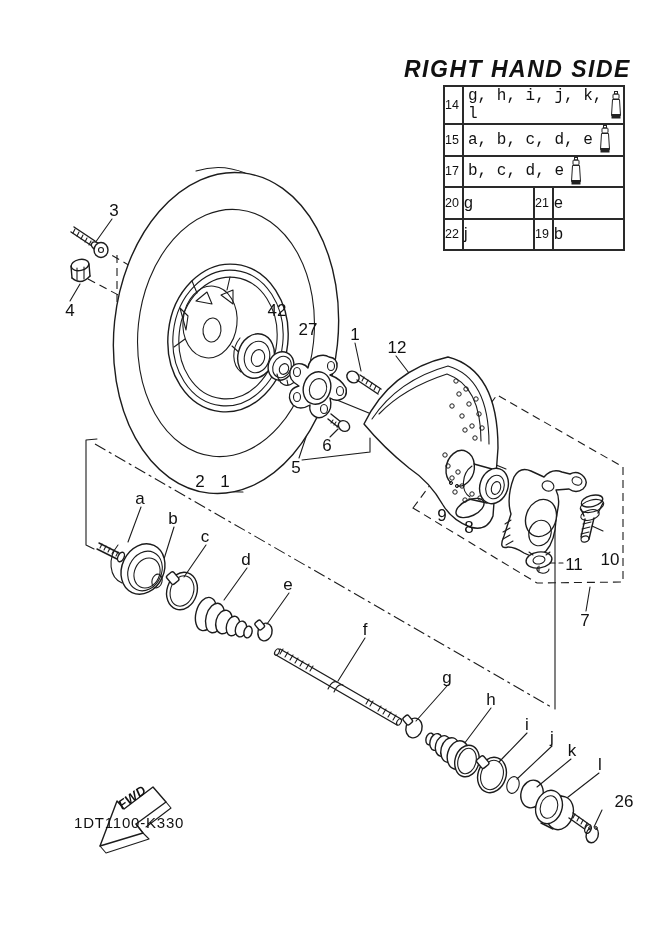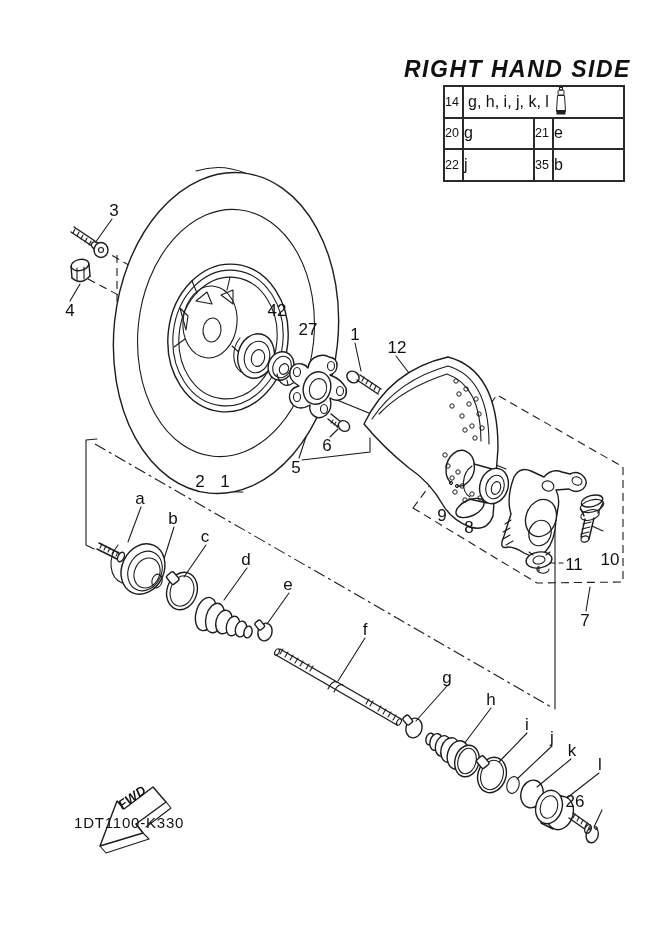--- a/index.html
+++ b/index.html
@@ -18,21 +18,21 @@
   
   .title{position:absolute;left:404px;top:56px;width:252px;font-size:23px;font-weight:700;
          font-style:italic;letter-spacing:1.5px;white-space:nowrap;}
   
   table.ref{position:absolute;left:443px;top:85px;width:180px;border-collapse:collapse;
             table-layout:fixed;background:#fff;}
   table.ref td{border:2px solid #2a2a2a;height:29.5px;padding:0;
                font-size:16px;vertical-align:middle;}
   table.ref td.num{font-size:12.5px;}
   table.ref td.wide{text-align:left;}
-  .cellflex{display:flex;align-items:center;gap:5px;padding-left:4px;}
+  .cellflex{display:flex;align-items:center;gap:5px;padding-left:4px;font-family:Liberation Mono, monospace;}
   .tube{flex:0 0 auto;}
   
   .callout{position:absolute;transform:translate(-50%,-50%);font-size:17px;line-height:1;
            white-space:nowrap;}
   
   .fwd{position:absolute;left:115px;top:800px;font-size:13px;font-weight:700;font-style:italic;
        transform:rotate(-35deg);transform-origin:left top;letter-spacing:.5px;}
   .drawno{position:absolute;left:74px;top:814px;font-size:15px;letter-spacing:.8px;}
 </style>
 </head>
@@ -320,50 +320,78 @@
       <svg class="tube" width="14" height="29" viewBox="0 0 14 29">
         <rect x="5.5" y="0.5" width="3" height="2.5" fill="none" stroke="#222"></rect>
                 <rect x="4" y="3" width="6" height="5" rx="1" fill="none" stroke="#222"></rect>
         <path d="M3.5,8.5 L10.5,8.5 L11.5,24.5 L2.5,24.5 Z" fill="#fff" stroke="#222"></path>
                 <rect x="2.5" y="23" width="9" height="4.5" fill="#222"></rect>
               </svg>
     </div>
           </td>
   </tr>
   <tr>
+    <td class="num">15</td>
+    <td class="wide" colspan="3">
+            <div class="cellflex">
+      <span>a, b, c, d, e</span>
+      <svg class="tube" width="14" height="29" viewBox="0 0 14 29">
+        <rect x="5.5" y="0.5" width="3" height="2.5" fill="none" stroke="#222"></rect>
+                <rect x="4" y="3" width="6" height="5" rx="1" fill="none" stroke="#222"></rect>
+        <path d="M3.5,8.5 L10.5,8.5 L11.5,24.5 L2.5,24.5 Z" fill="#fff" stroke="#222"></path>
+                <rect x="2.5" y="23" width="9" height="4.5" fill="#222"></rect>
+              </svg>
+    </div>
+          </td>
+  </tr>
+  <tr>
+    <td class="num">17</td>
+    <td class="wide" colspan="3">
+            <div class="cellflex">
+      <span>b, c, d, e</span>
+      <svg class="tube" width="14" height="29" viewBox="0 0 14 29">
+        <rect x="5.5" y="0.5" width="3" height="2.5" fill="none" stroke="#222"></rect>
+                <rect x="4" y="3" width="6" height="5" rx="1" fill="none" stroke="#222"></rect>
+        <path d="M3.5,8.5 L10.5,8.5 L11.5,24.5 L2.5,24.5 Z" fill="#fff" stroke="#222"></path>
+                <rect x="2.5" y="23" width="9" height="4.5" fill="#222"></rect>
+              </svg>
+    </div>
+          </td>
+  </tr>
+  <tr>
     <td class="num">20</td>
     <td>g</td>
     <td class="num">21</td>
     <td>e</td>
   </tr>
   <tr>
     <td class="num">22</td>
     <td>j</td>
-    <td class="num">35</td>
+    <td class="num">19</td>
     <td>b</td>
   </tr>
 </tbody>
     </table>
 
 <span class="callout" style="left:114px;top:210px">3</span>
 <span class="callout" style="left:70px;top:310px">4</span>
 <span class="callout" style="left:277px;top:310px">42</span>
 <span class="callout" style="left:308px;top:329px">27</span>
 <span class="callout" style="left:355px;top:334px">1</span>
 <span class="callout" style="left:397px;top:347px">12</span>
 <span class="callout" style="left:327px;top:445px">6</span>
 <span class="callout" style="left:296px;top:467px">5</span>
 <span class="callout" style="left:200px;top:481px">2</span>
 <span class="callout" style="left:225px;top:481px">1</span>
 <span class="callout" style="left:442px;top:515px">9</span>
 <span class="callout" style="left:469px;top:527px">8</span>
 <span class="callout" style="left:610px;top:559px">10</span>
 <span class="callout" style="left:574px;top:564px">11</span>
 <span class="callout" style="left:585px;top:620px">7</span>
-<span class="callout" style="left:575px;top:801px">26</span>
+<span class="callout" style="left:624px;top:801px">26</span>
 <span class="callout" style="left:140px;top:498px">a</span>
 <span class="callout" style="left:173px;top:518px">b</span>
 <span class="callout" style="left:205px;top:536px">c</span>
 <span class="callout" style="left:246px;top:559px">d</span>
 <span class="callout" style="left:288px;top:584px">e</span>
 <span class="callout" style="left:365px;top:629px">f</span>
 <span class="callout" style="left:447px;top:677px">g</span>
 <span class="callout" style="left:491px;top:699px">h</span>
 <span class="callout" style="left:527px;top:724px">i</span>
 <span class="callout" style="left:552px;top:737px">j</span>

